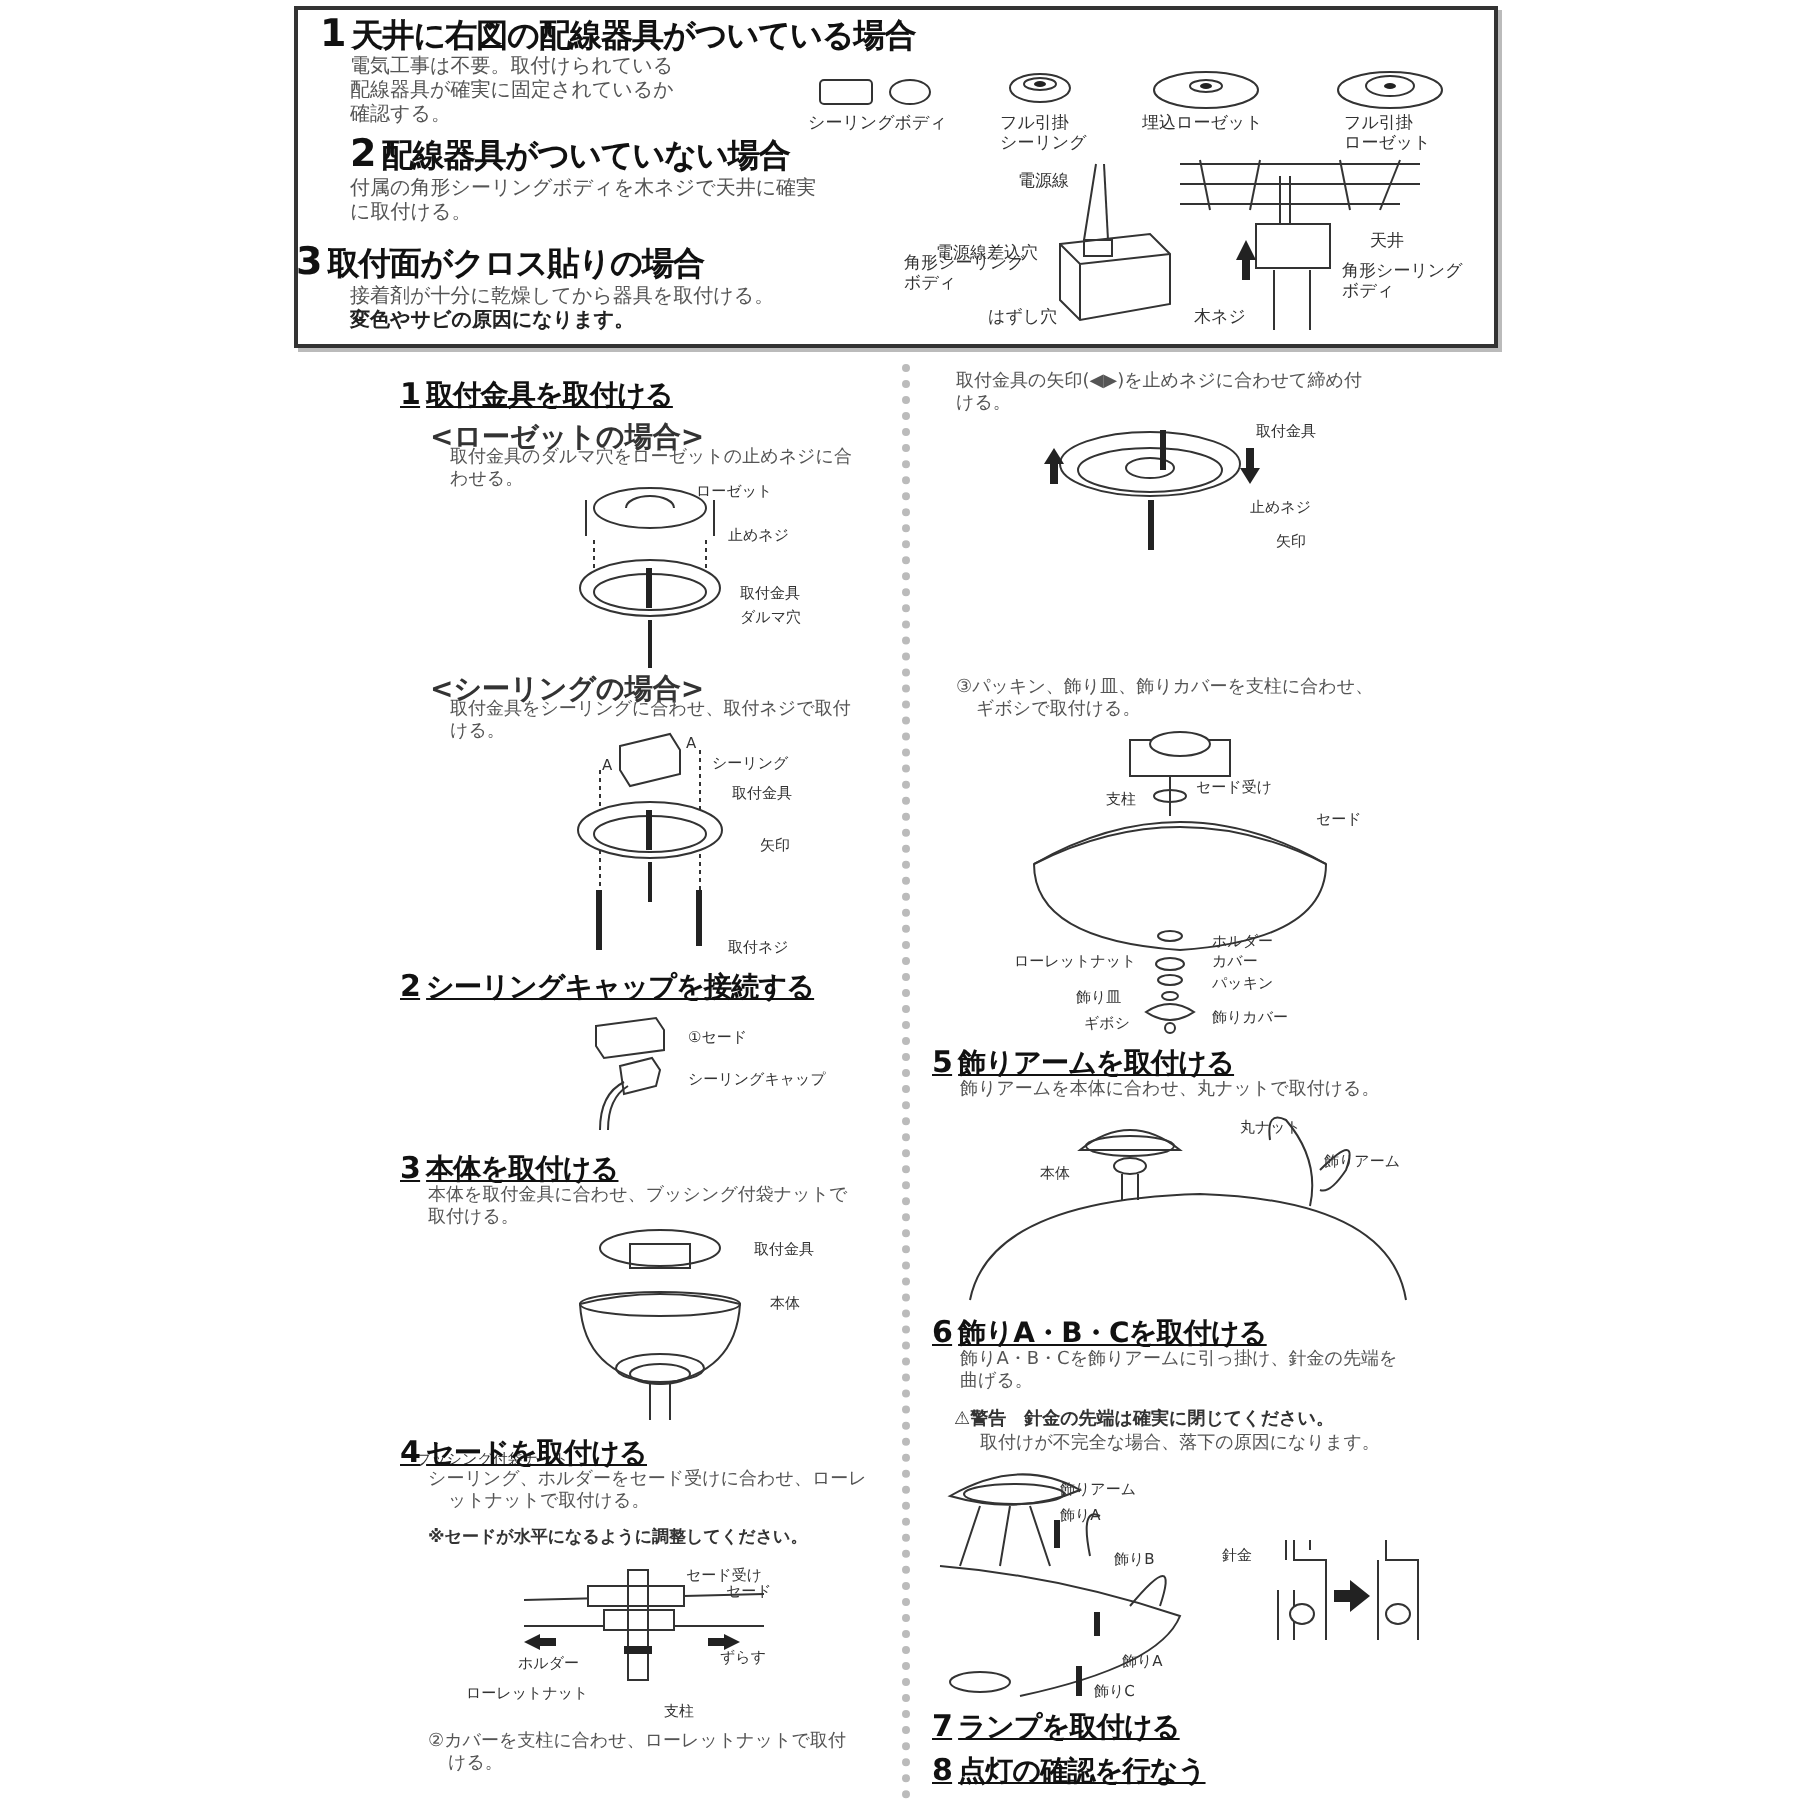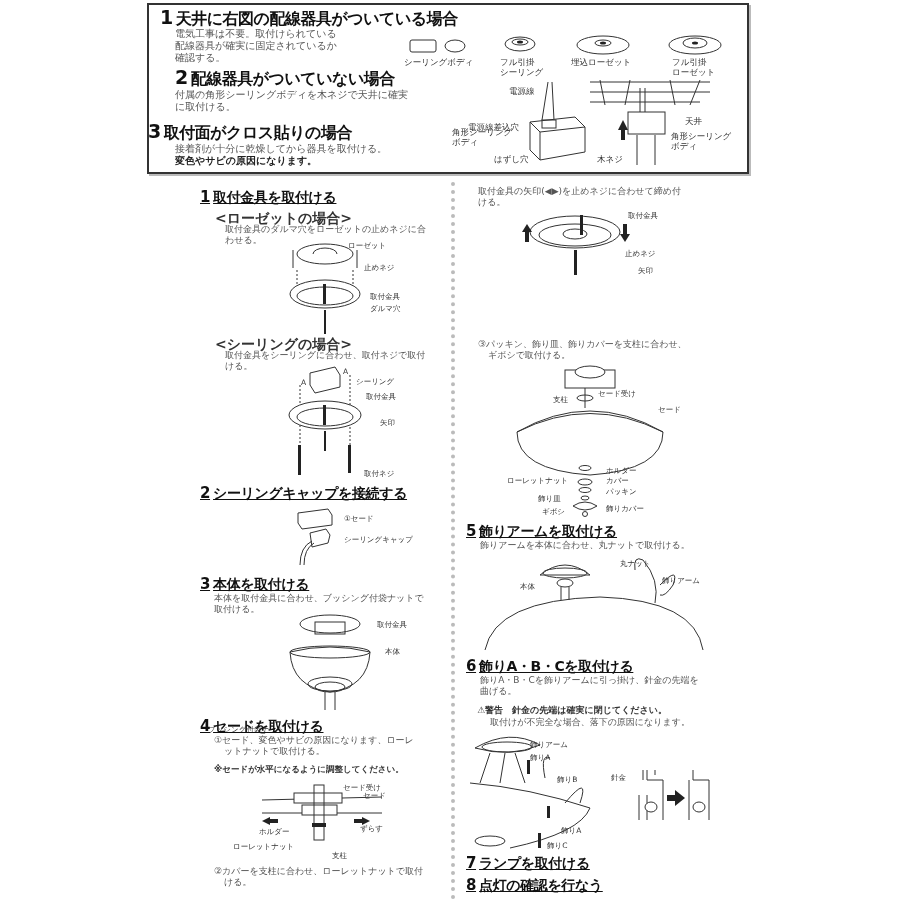--- a/index.html
+++ b/index.html
@@ -190,21 +190,21 @@
   <line class="ln" x1="55" y1="80" x2="55" y2="98"></line>
 </svg>
 <div class="abs lbl" style="left:377px;top:620px;">取付金具</div>
 <div class="abs lbl" style="left:385px;top:647px;">本体</div>
 <div class="abs lbl" style="left:208px;top:699px;margin-top:26px;">ブッシング付袋ナット</div>
 
 <div class="abs step" style="left:200px;top:717px;">
   <span class="num">4</span><span>セードを取付ける</span>
 </div>
 <div class="abs txt" style="left:214px;top:735px;">
-  <div>①セード、変色やサビの原因になります、ローレ</div>
+  <div>シーリング、ホルダーをセード受けに合わせ、ローレ</div>
   <div style="padding-left:10px;">ットナットで取付ける。</div>
 </div>
 <div class="abs txt" style="left:214px;top:764px;color:#333;font-weight:bold;font-size:8.5px;">※セードが水平になるように調整してください。</div>
 <svg style="left:262px;top:785px;" width="130" height="65">
   <line class="ln" x1="0" y1="15" x2="120" y2="12"></line>
   <line class="ln" x1="0" y1="28" x2="120" y2="28"></line>
   <rect class="lnf" x="32" y="8" width="48" height="10"></rect>
   <rect class="lnf" x="40" y="20" width="35" height="10"></rect>
   <rect class="ln" x="52" y="0" width="10" height="55"></rect>
   <polygon class="dk" points="0,36 8,32 8,40"></polygon>

